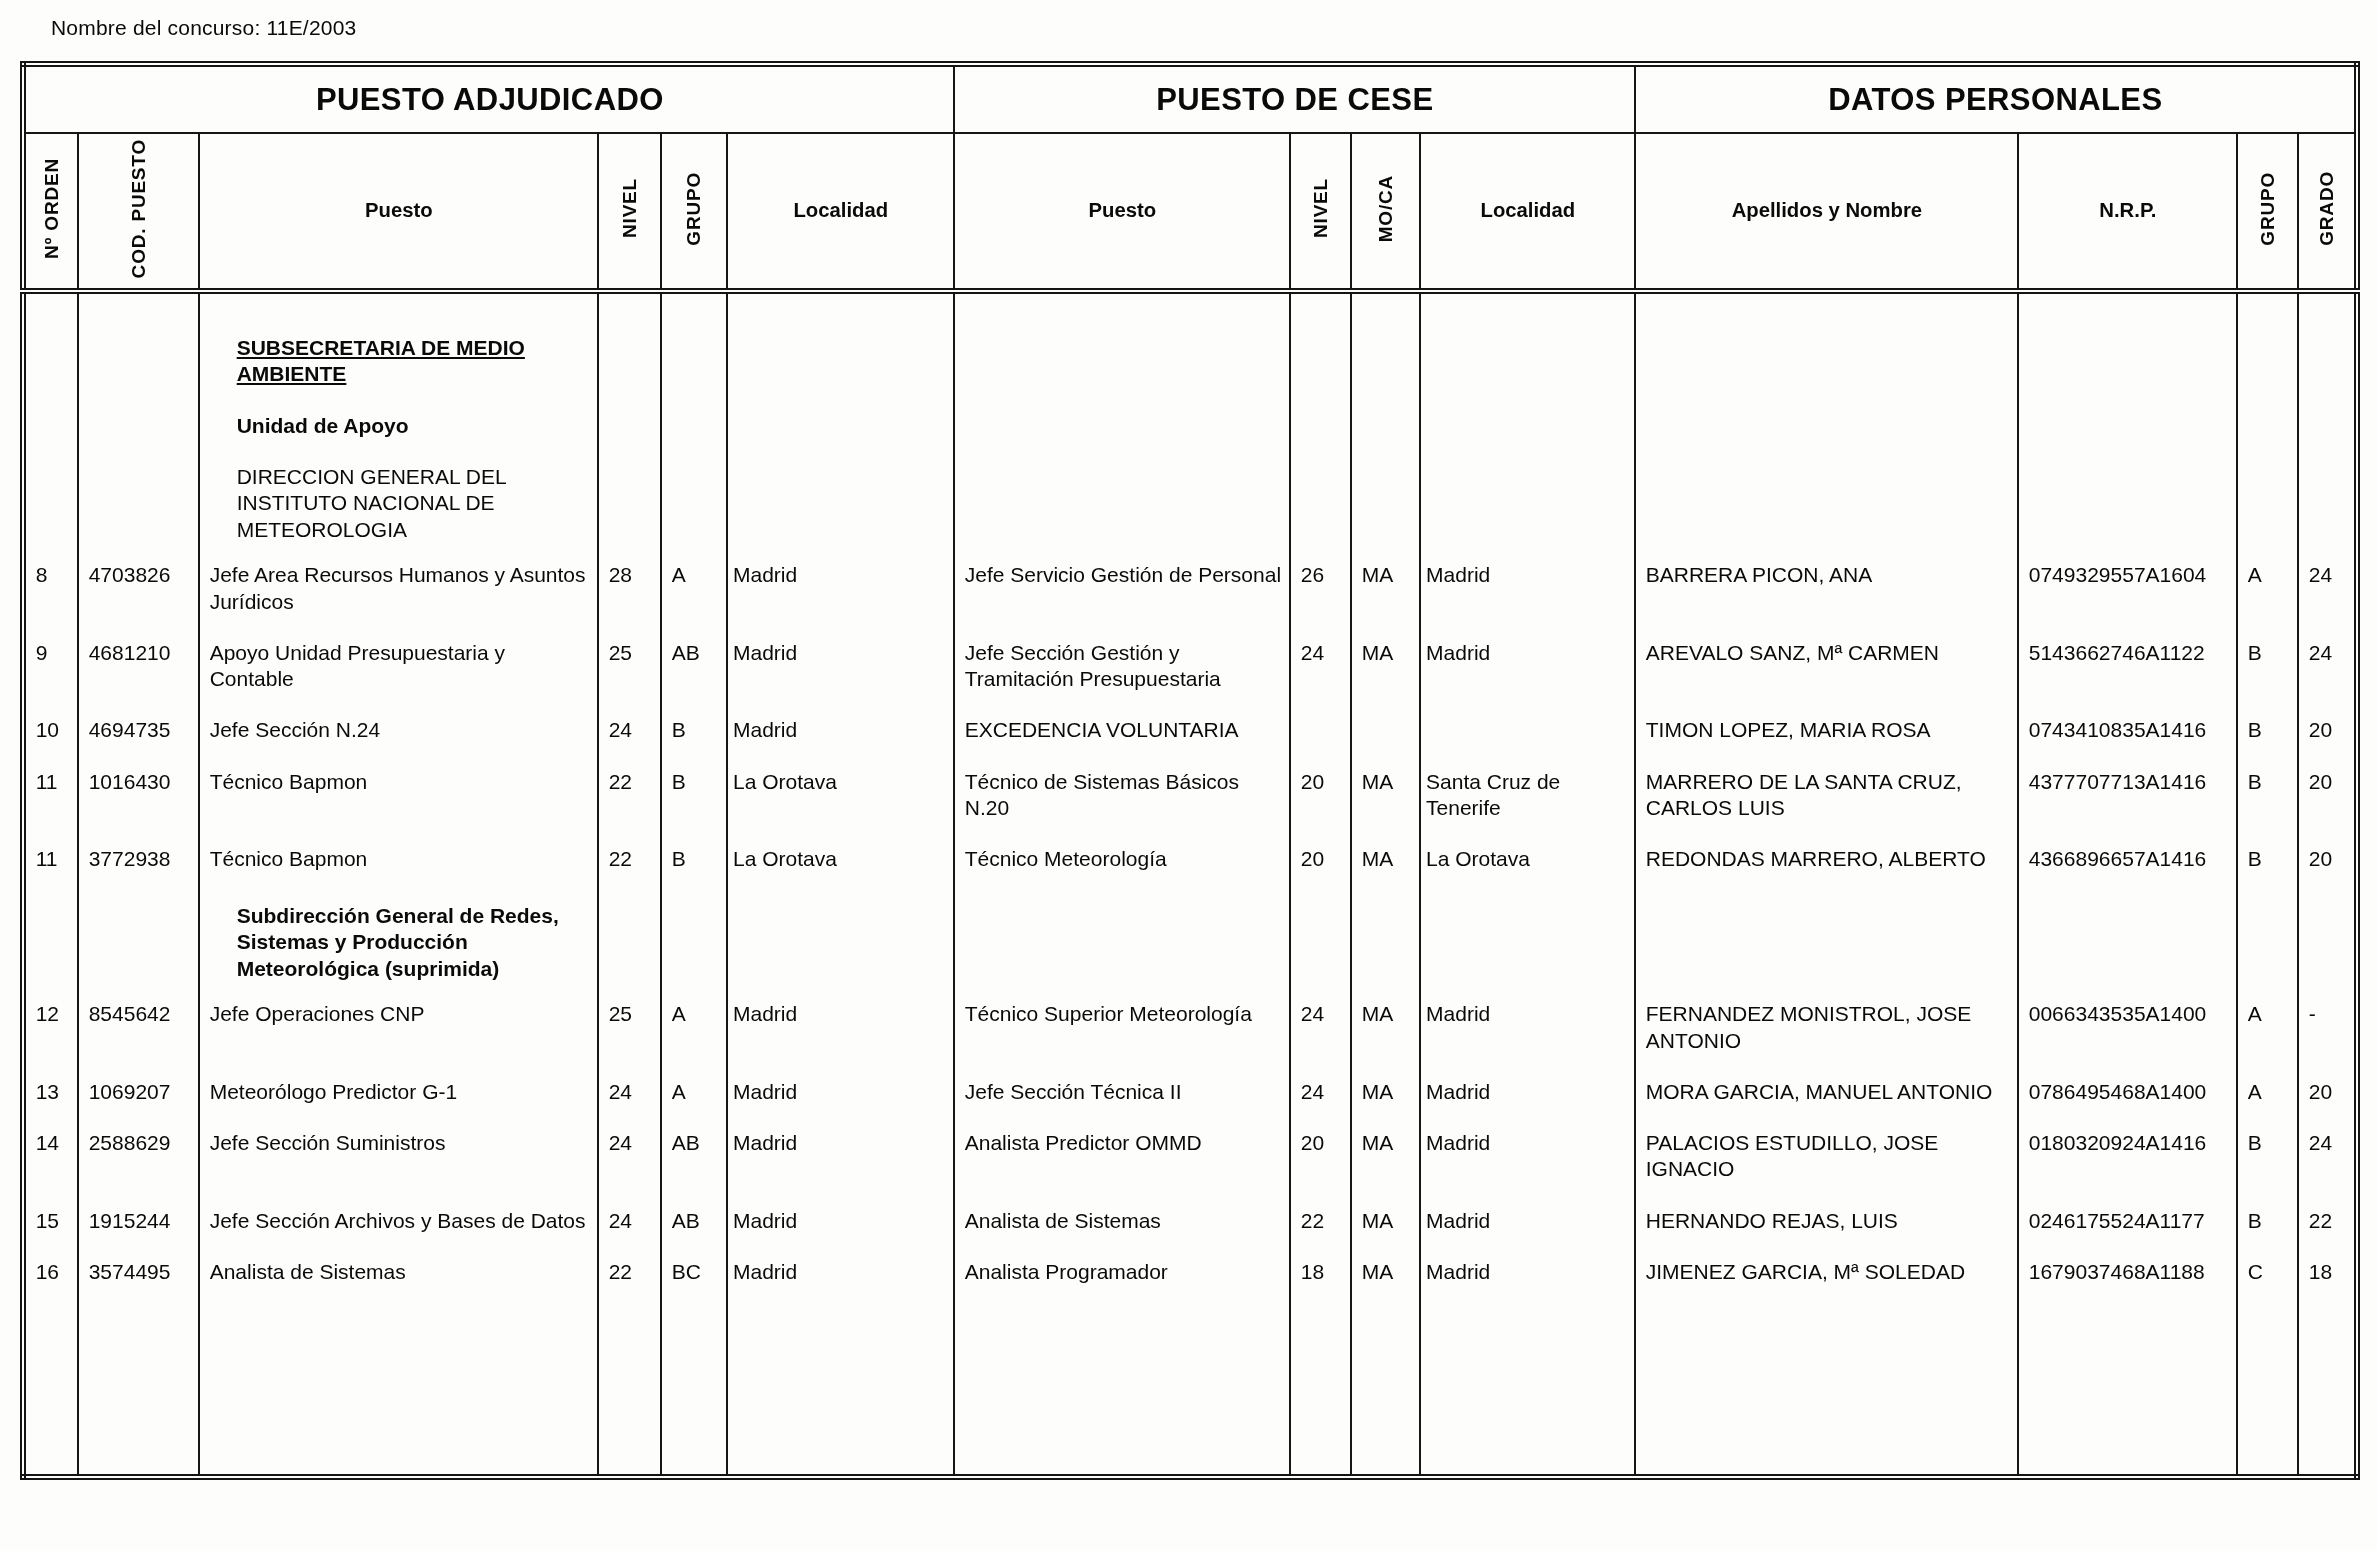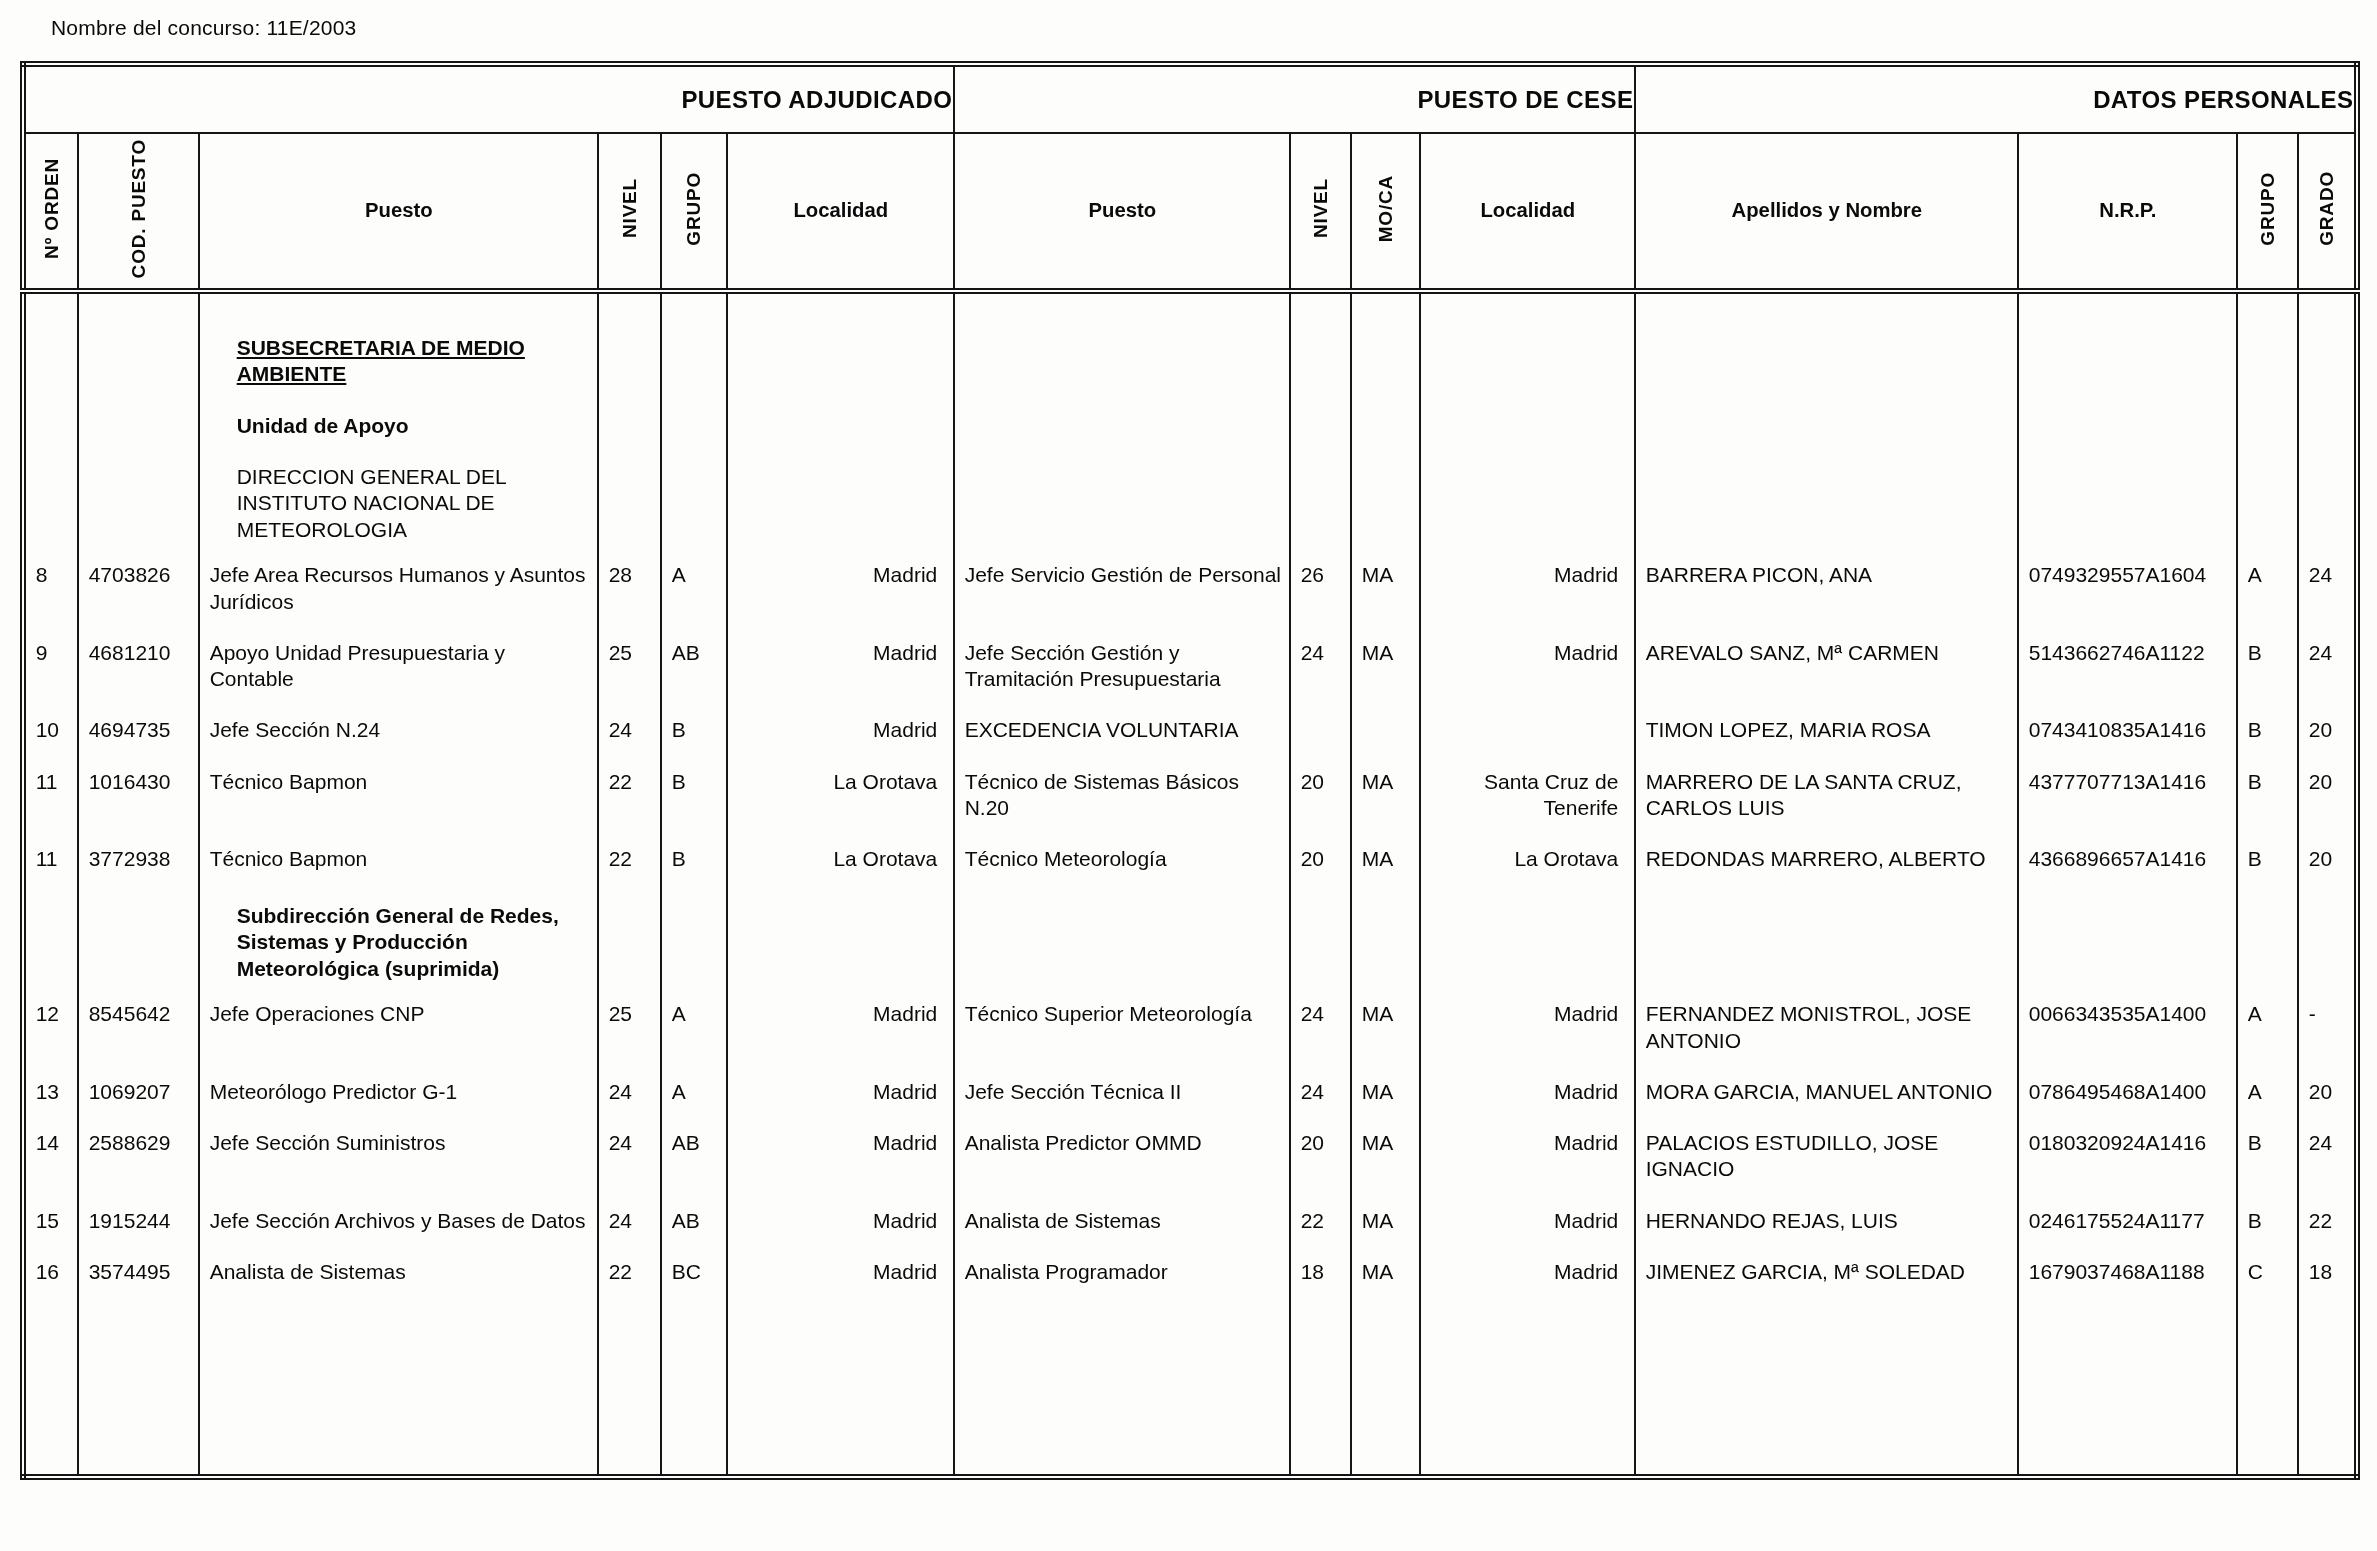--- a/index.html
+++ b/index.html
@@ -23,24 +23,23 @@
     border-collapse: collapse;
     table-layout: fixed;
     border: 6.3px double #141414;
   }
   th, td { overflow: hidden; }
   thead th {
     font-weight: bold; vertical-align: middle; text-align: center;
     color: #0a0a0a;
   }
   th.group {
-    height: 69px; font-size: 24px; letter-spacing: 0.4px;
+    height: 69px; font-size: 31px; letter-spacing: 0.4px;
     border-bottom: 2.3px solid #161616;
     border-left: 2.3px solid #161616;
-    text-align: right;
   }
   th.group:first-child { border-left: none; }
   tr.colrow th {
     height: 137px; font-size: 20.3px;
     border-left: 2.3px solid #161616;
     border-bottom: 6.3px double #141414;
     padding: 4.7px 3.1px;
   }
   tr.colrow th:first-child { border-left: none; }
   th.vert div {
@@ -51,21 +50,21 @@
     font-size: 19px; letter-spacing: 0.8px;
   }
   tbody td {
     border-left: 2.3px solid #161616;
     vertical-align: top;
     font-size: 21px;
     line-height: 1.25;
     padding: 13.3px 6.3px 11.7px 9.4px;
   }
   tbody td:first-child { border-left: none; }
-  tbody td.c5, tbody td.c9 { text-align: right; padding-left: 4.7px; padding-right: 16px; }
+  tbody td.c5, tbody td.c9 { text-align: left; padding-left: 4.7px; padding-right: 2px; }
   tbody tr.section td { padding-top: 19px; padding-bottom: 6.3px; }
   tbody tr.section.first td { padding-top: 41px; }
   .sec { display: inline-block; max-width: 368px; margin-left: 27px; }
   .sec.bold { font-weight: bold; }
   .sec.bold-underline { font-weight: bold; text-decoration: underline; }
   .sec.plain { font-weight: normal; }
   tr.filler td { height: 180px; }
 </style>
 </head>
 <body>

